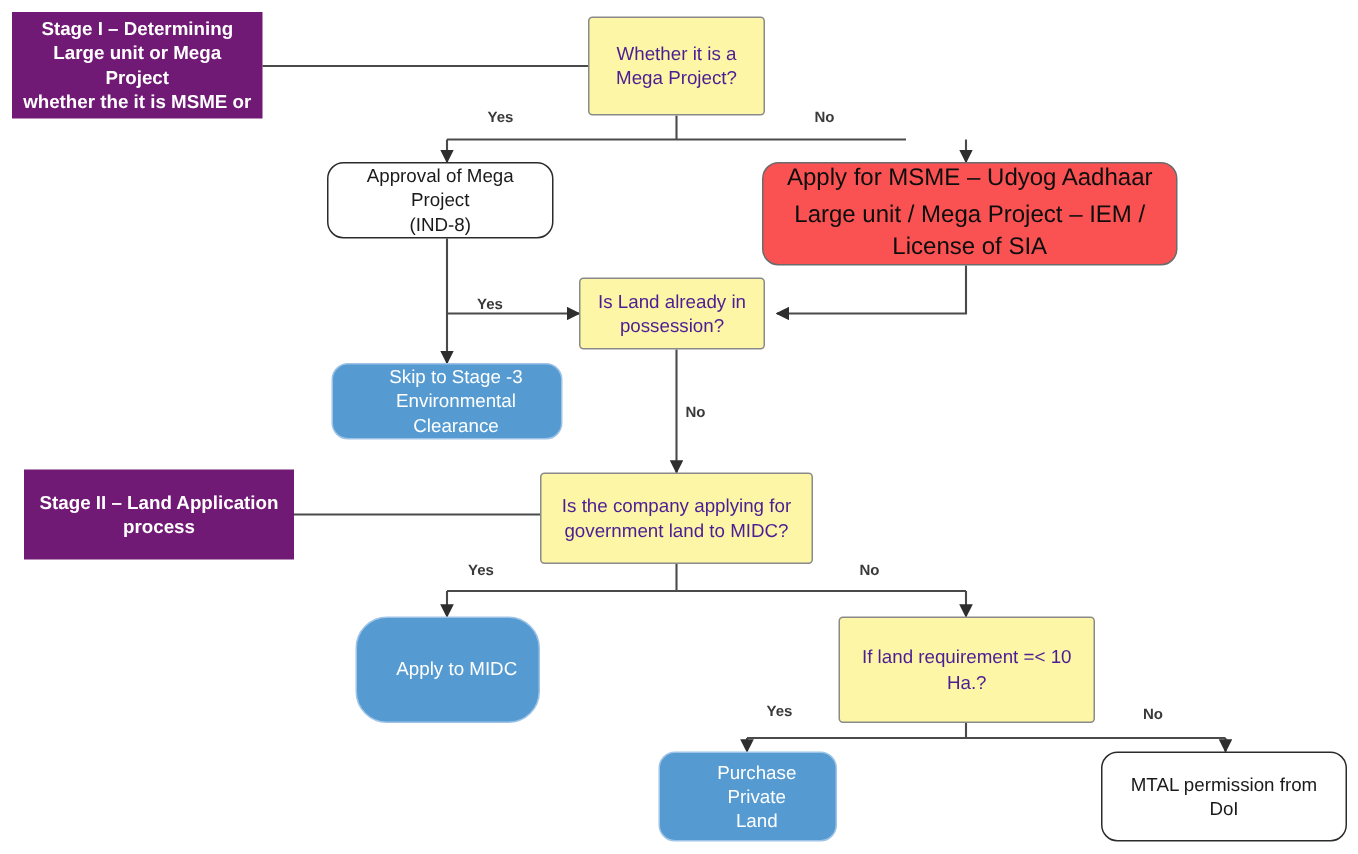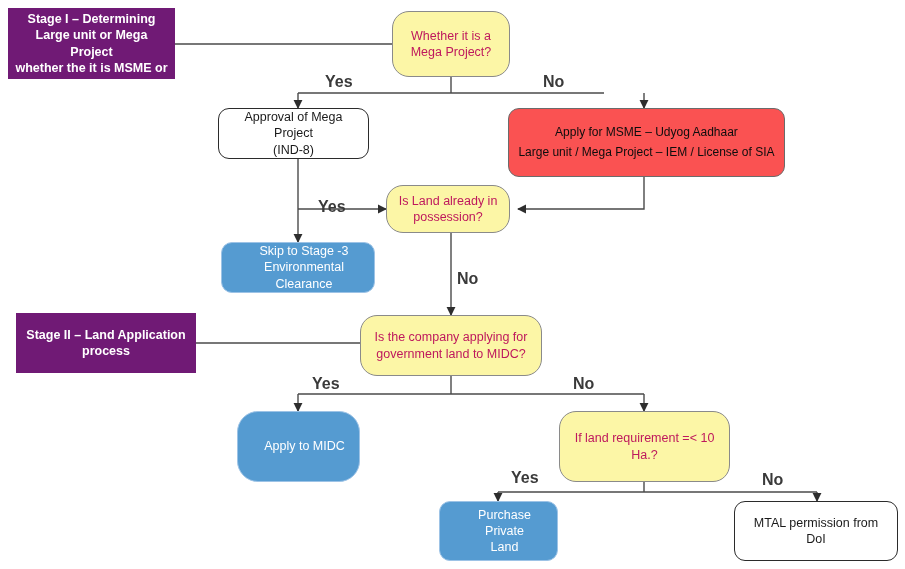--- a/index.html
+++ b/index.html
@@ -50,31 +50,31 @@
     color: #ffffff;
     border: none;
     border-radius: 0;
     font-size: 12.5px;
     font-weight: 600;
   }
   
   .decision {
     background: #fcf6a6;
     border: 1px solid #8a8a8a;
-    border-radius: 17px;
-    color: #be185d;
+    border-radius: 3px;
+    color: #4c1d95;
     font-size: 12.5px;
   }
   
   .alert {
     background: #fa5252;
     border: 1px solid #6b6b6b;
     border-radius: 11px;
     color: #0d0d0d;
-    font-size: 12px;
+    font-size: 16px;
   }
   
   .action {
     background: #559bd1;
     border: 1px solid #9dc3e6;
     border-radius: 11px;
     color: #ffffff;
     font-size: 12.5px;
     padding-left: 12px;
   }
@@ -83,21 +83,21 @@
     background: #ffffff;
     border: 1px solid #2b2b2b;
     border-radius: 11px;
     color: #1a1a1a;
     font-size: 12.5px;
   }
   .alert .ln { margin: 4px 0; }
 
   .edge-label {
     position: absolute;
-    font-size: 16px;
+    font-size: 10px;
     font-weight: bold;
     color: #3a3a3a;
     z-index: 4;
     white-space: nowrap;
   }
 </style>
 </head>
 <body>
 
 <div id="canvas">

